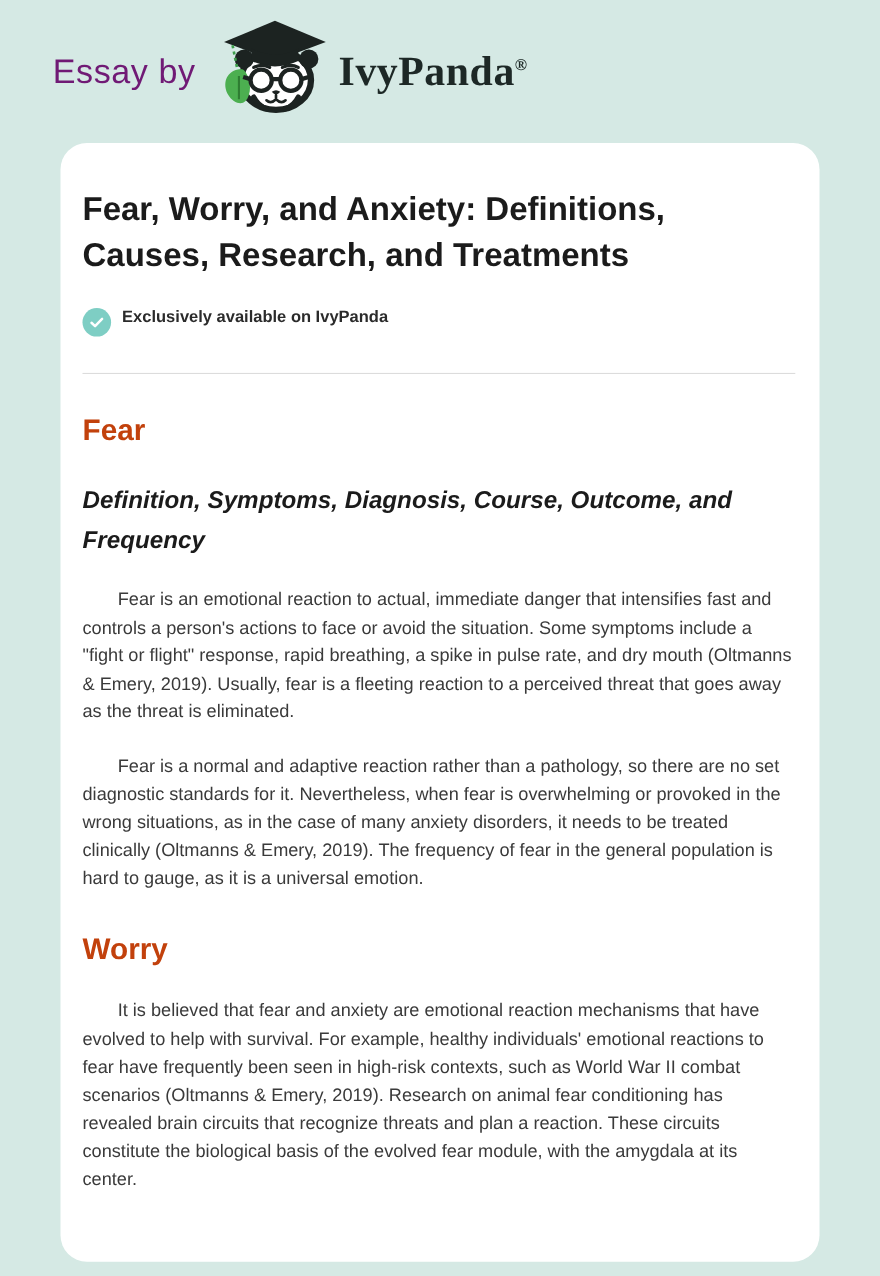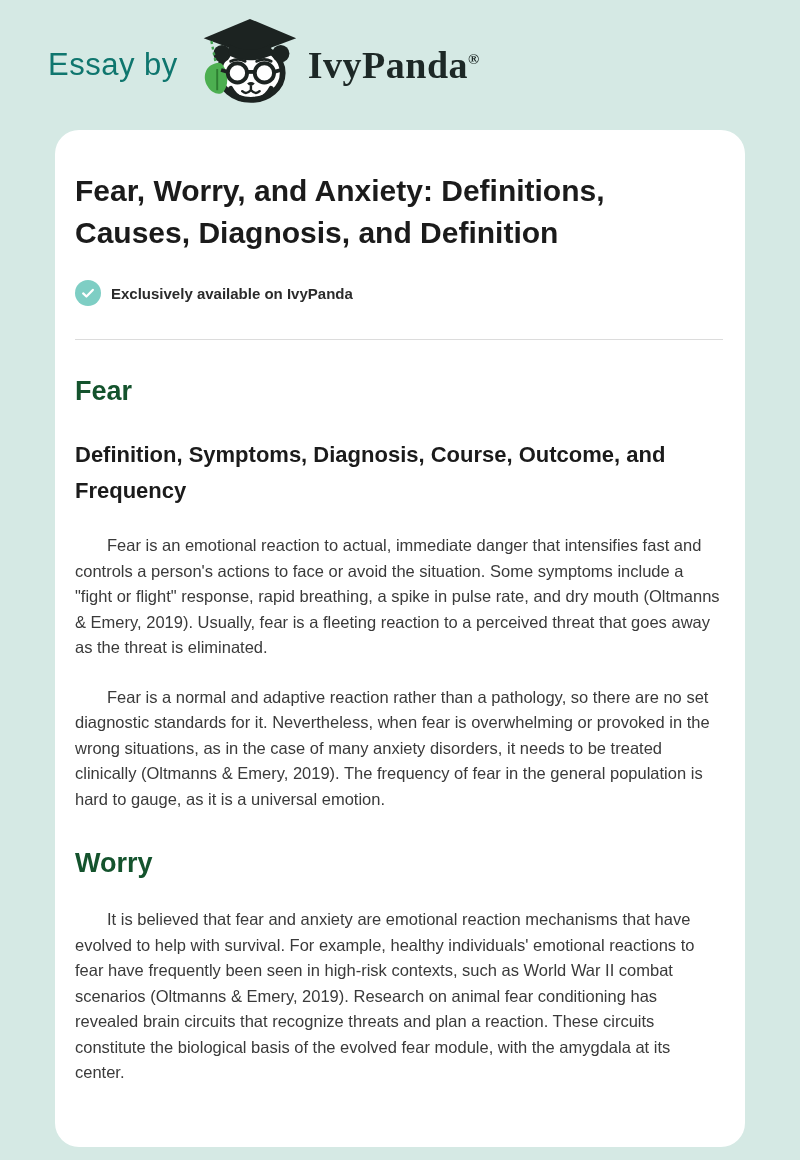--- a/index.html
+++ b/index.html
@@ -13,21 +13,21 @@
   }
   
   .header {
     height: 130px;
     display: flex;
     align-items: center;
     padding-left: 48px;
   }
   .essay-by {
     font-size: 31px;
-    color: #0f766e;
+    color: #701a75;
     letter-spacing: 0.5px;
     margin-right: 18px;
   }
   .logo-icon {
     width: 106px;
     height: 92px;
     margin-right: 6px;
     position: relative;
     top: -2px;
   }
@@ -54,21 +54,21 @@
   }
   .doc-title {
     font-size: 30px;
     line-height: 42px;
     font-weight: 700;
     color: #1b1b1b;
     margin-bottom: 26px;
   }
   .badge-row {
     display: flex;
-    align-items: center;
+    align-items: flex-start;
     margin-bottom: 33px;
   }
   .check-circle {
     width: 26px;
     height: 26px;
     border-radius: 50%;
     background: #7ecec4;
     display: flex;
     align-items: center;
     justify-content: center;
@@ -82,31 +82,32 @@
     color: #2b2b2b;
   }
   .divider {
     border: none;
     border-top: 1px solid #dcdcdc;
     margin: 18px 0 0 0;
   }
   .h2 {
     font-size: 27px;
     font-weight: 700;
-    color: #14532d;
+    color: #c2410c;
     margin-top: 36px;
     margin-bottom: 28px;
   }
   .h3 {
     font-size: 22px;
     font-weight: 700;
     color: #1b1b1b;
     line-height: 36px;
     margin-top: 30px;
     margin-bottom: 22px;
+    font-style: italic;
   }
   .para {
     font-size: 16.5px;
     line-height: 25.5px;
     color: #3a3a3a;
     text-indent: 32px;
     margin-bottom: 21px;
     margin-top: 24px;
   }
 </style>
@@ -145,21 +146,21 @@
       <path d="M57 72 L57 76 M57 76 Q52 81 48 77 M57 76 Q62 81 66 77" fill="none" stroke="#1c2321" stroke-width="2.5" stroke-linecap="round"></path>
 
       <path d="M36 74 Q40 82 48 85 M78 74 Q74 82 66 85" fill="none" stroke="#1c2321" stroke-width="5" stroke-linecap="round"></path>
     </svg>
   </span>
 
   <span class="brand"><span>IvyPanda</span><sup>®</sup></span>
 </div>
 
 <div class="card">
-  <h1 class="doc-title">Fear, Worry, and Anxiety: Definitions, Causes, Diagnosis, and Definition</h1>
+  <h1 class="doc-title">Fear, Worry, and Anxiety: Definitions, Causes, Research, and Treatments</h1>
 
   <div class="badge-row">
     <span class="check-circle">
       <svg viewBox="0 0 16 16">
           <path d="M2.5 8.5 L6.2 12 L13.5 4.5" fill="none" stroke="#ffffff" stroke-width="2.6" stroke-linecap="round" stroke-linejoin="round"></path>
         </svg>
     </span>
     <span class="badge-label">Exclusively available on IvyPanda</span>
   </div>
 

